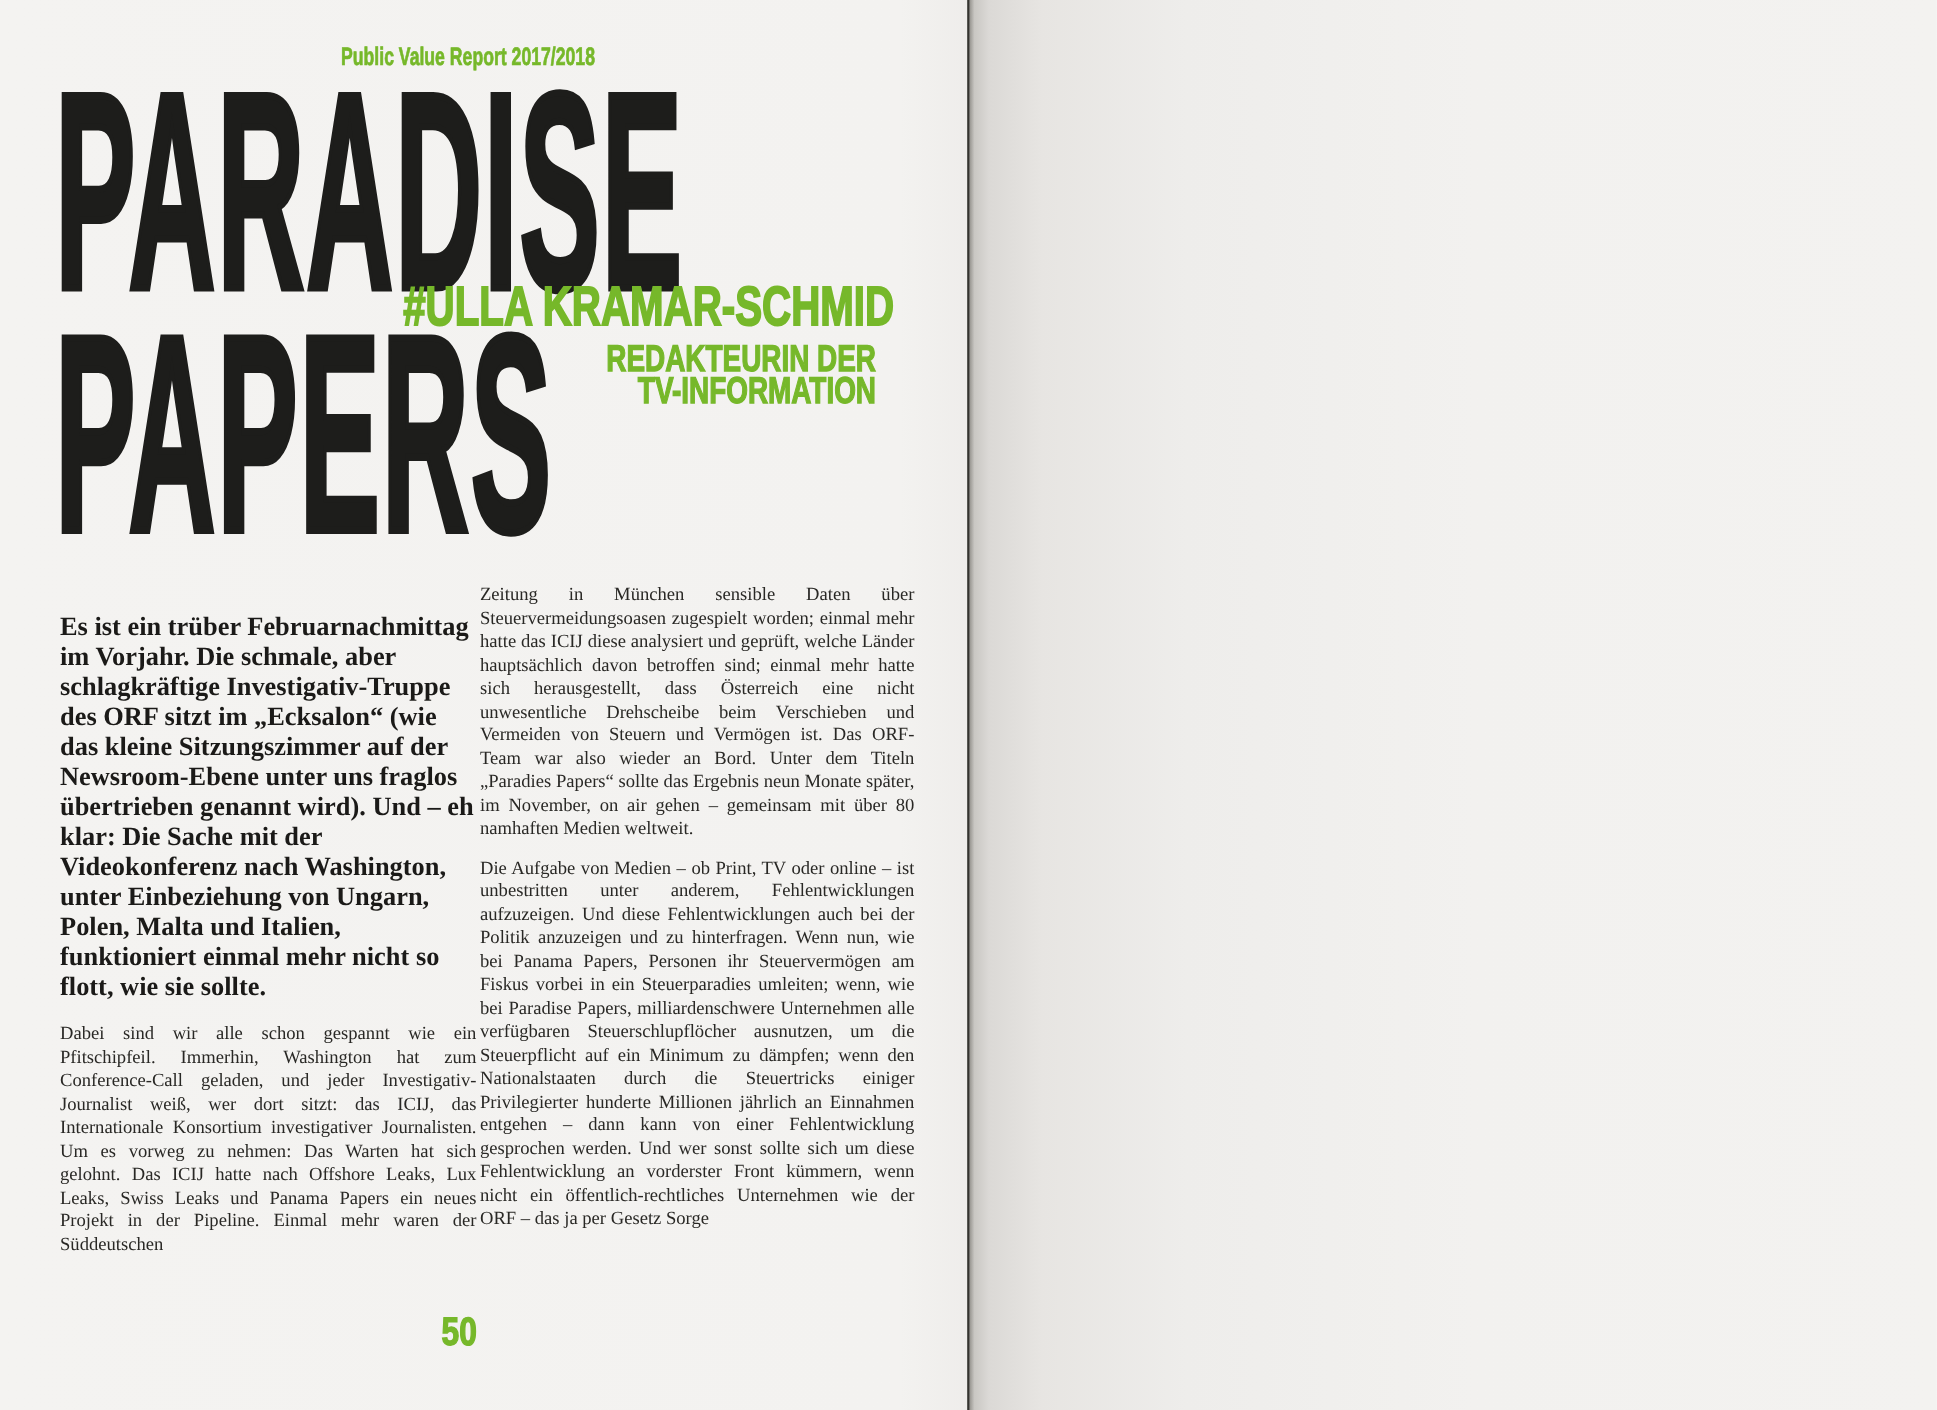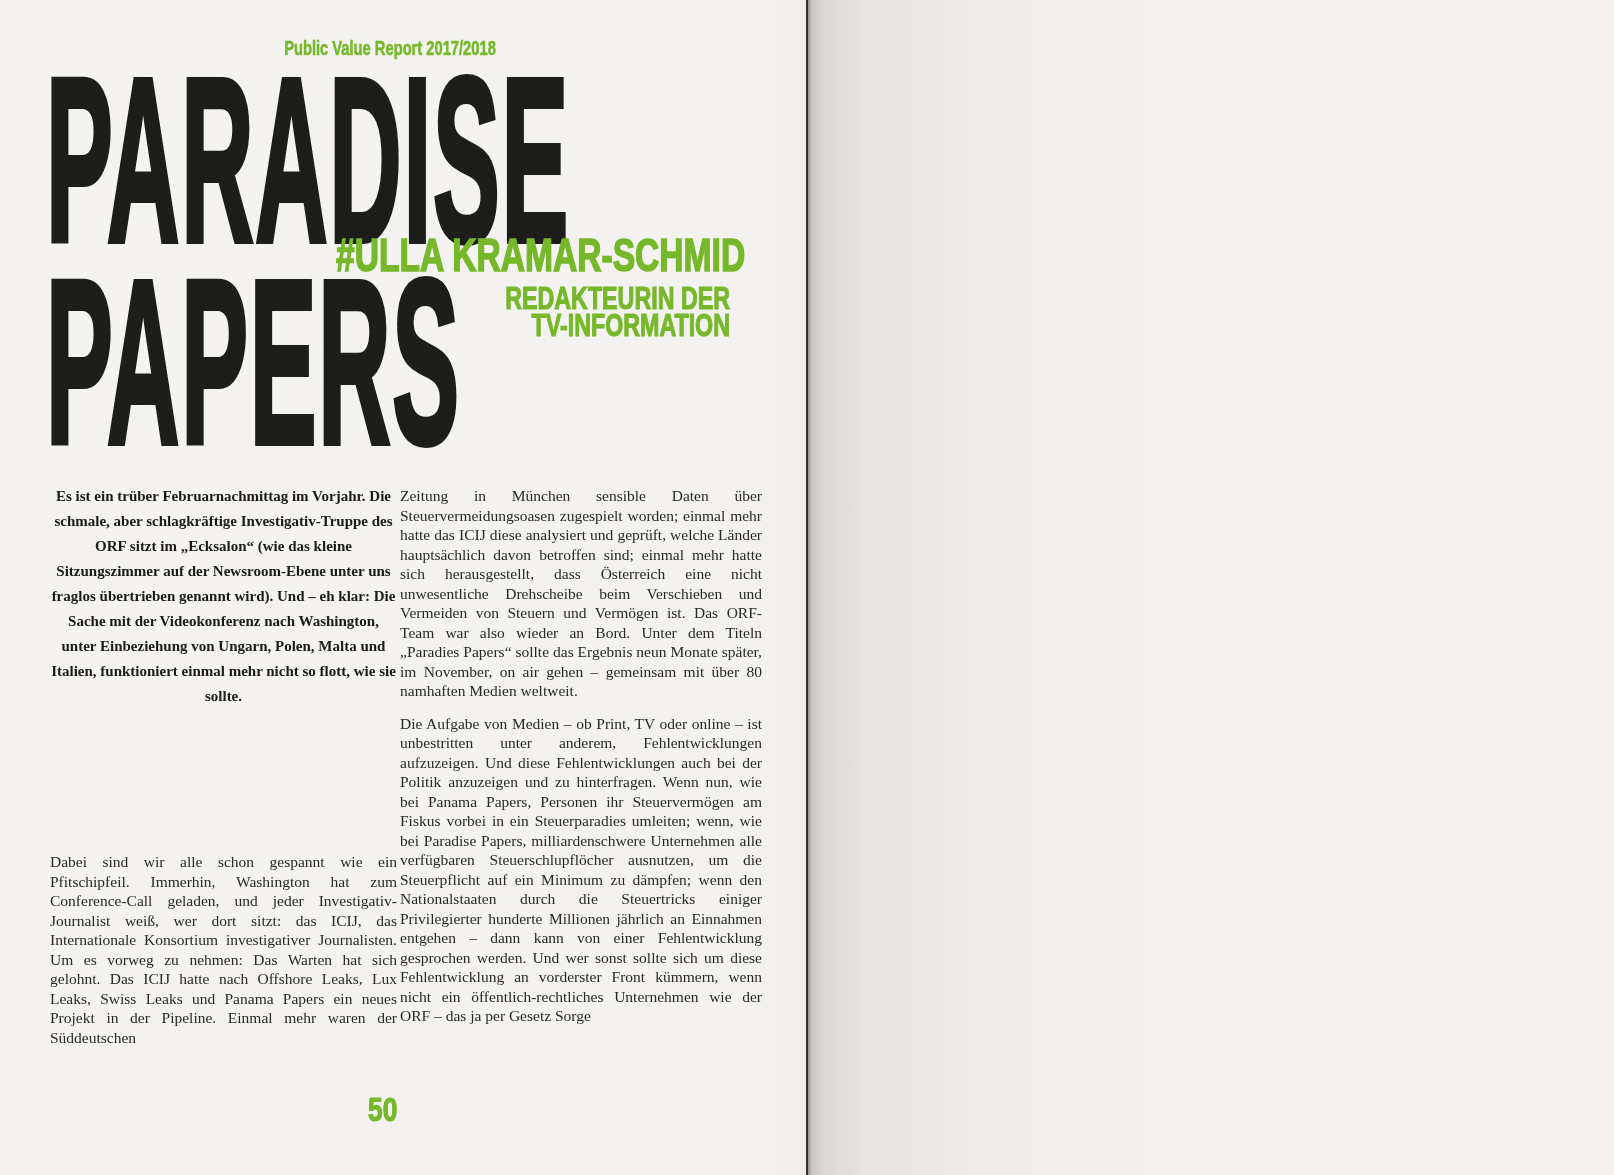--- a/index.html
+++ b/index.html
@@ -56,23 +56,23 @@
     transform:scaleX(0.75);transform-origin:right top;white-space:nowrap;z-index:2;
   }
   .body-col{
     position:absolute;font-family:"Liberation Serif",serif;color:var(--body-ink);
     font-size:15.5px;line-height:19.5px;text-align:justify;hyphens:auto;
   }
   .body-col p{margin:0;}
   .body-col p + p{margin-top:13px;}
 
   .intro{
-    position:absolute;left:50px;top:484px;width:347px;
+    position:absolute;left:50px;top:509px;width:347px;
     font-family:"Liberation Serif",serif;font-weight:700;color:#1b1a18;
-    font-size:15px;line-height:25px;text-align:center;
+    font-size:22px;line-height:25px;text-align:left;
   }
   .col1-p2{left:50px;top:852px;width:347px;}
   .col2{left:400px;top:486px;width:362px;}
 
   .pagenum{
     position:absolute;top:1092px;color:var(--green);
     font-weight:700;font-size:33px;line-height:36px;
     -webkit-text-stroke:1.2px var(--green);
     transform:scaleX(0.80);transform-origin:left top;
   }

